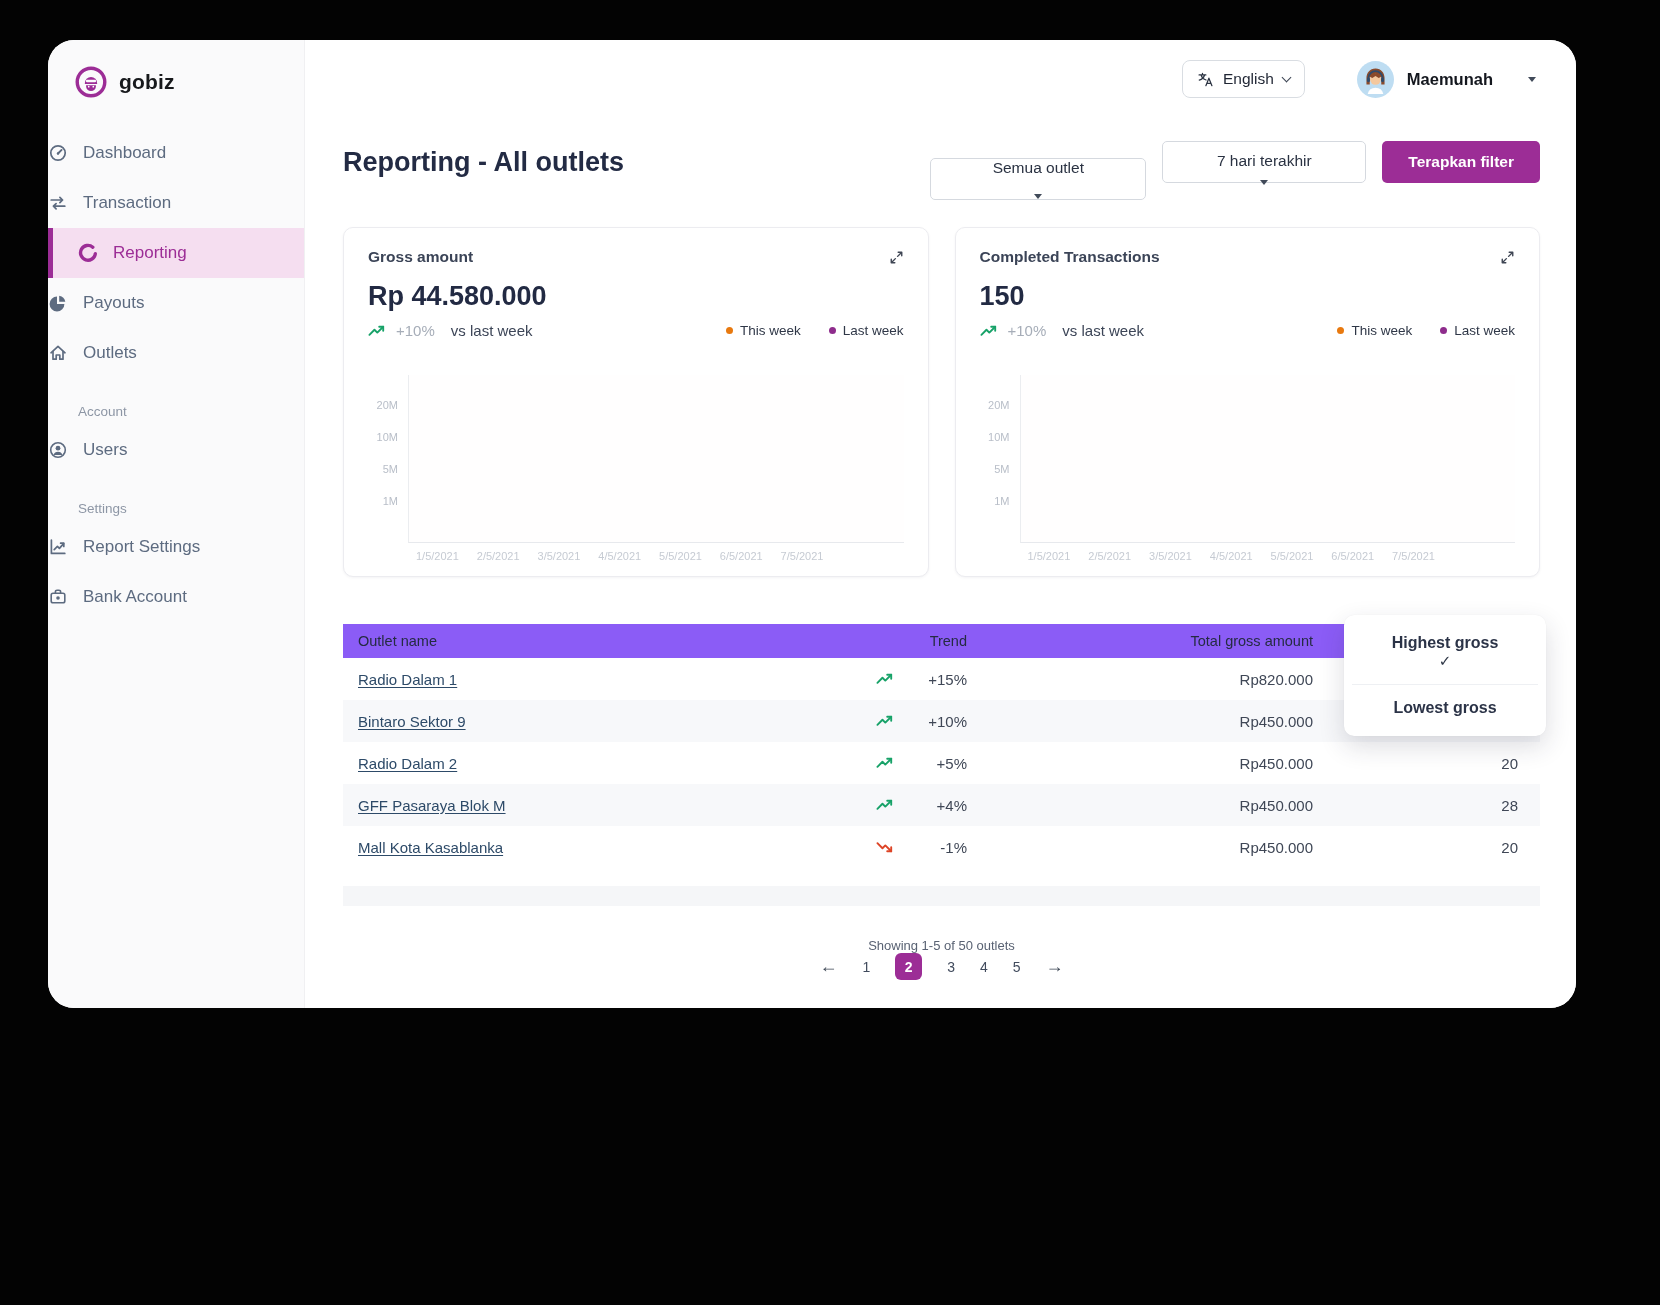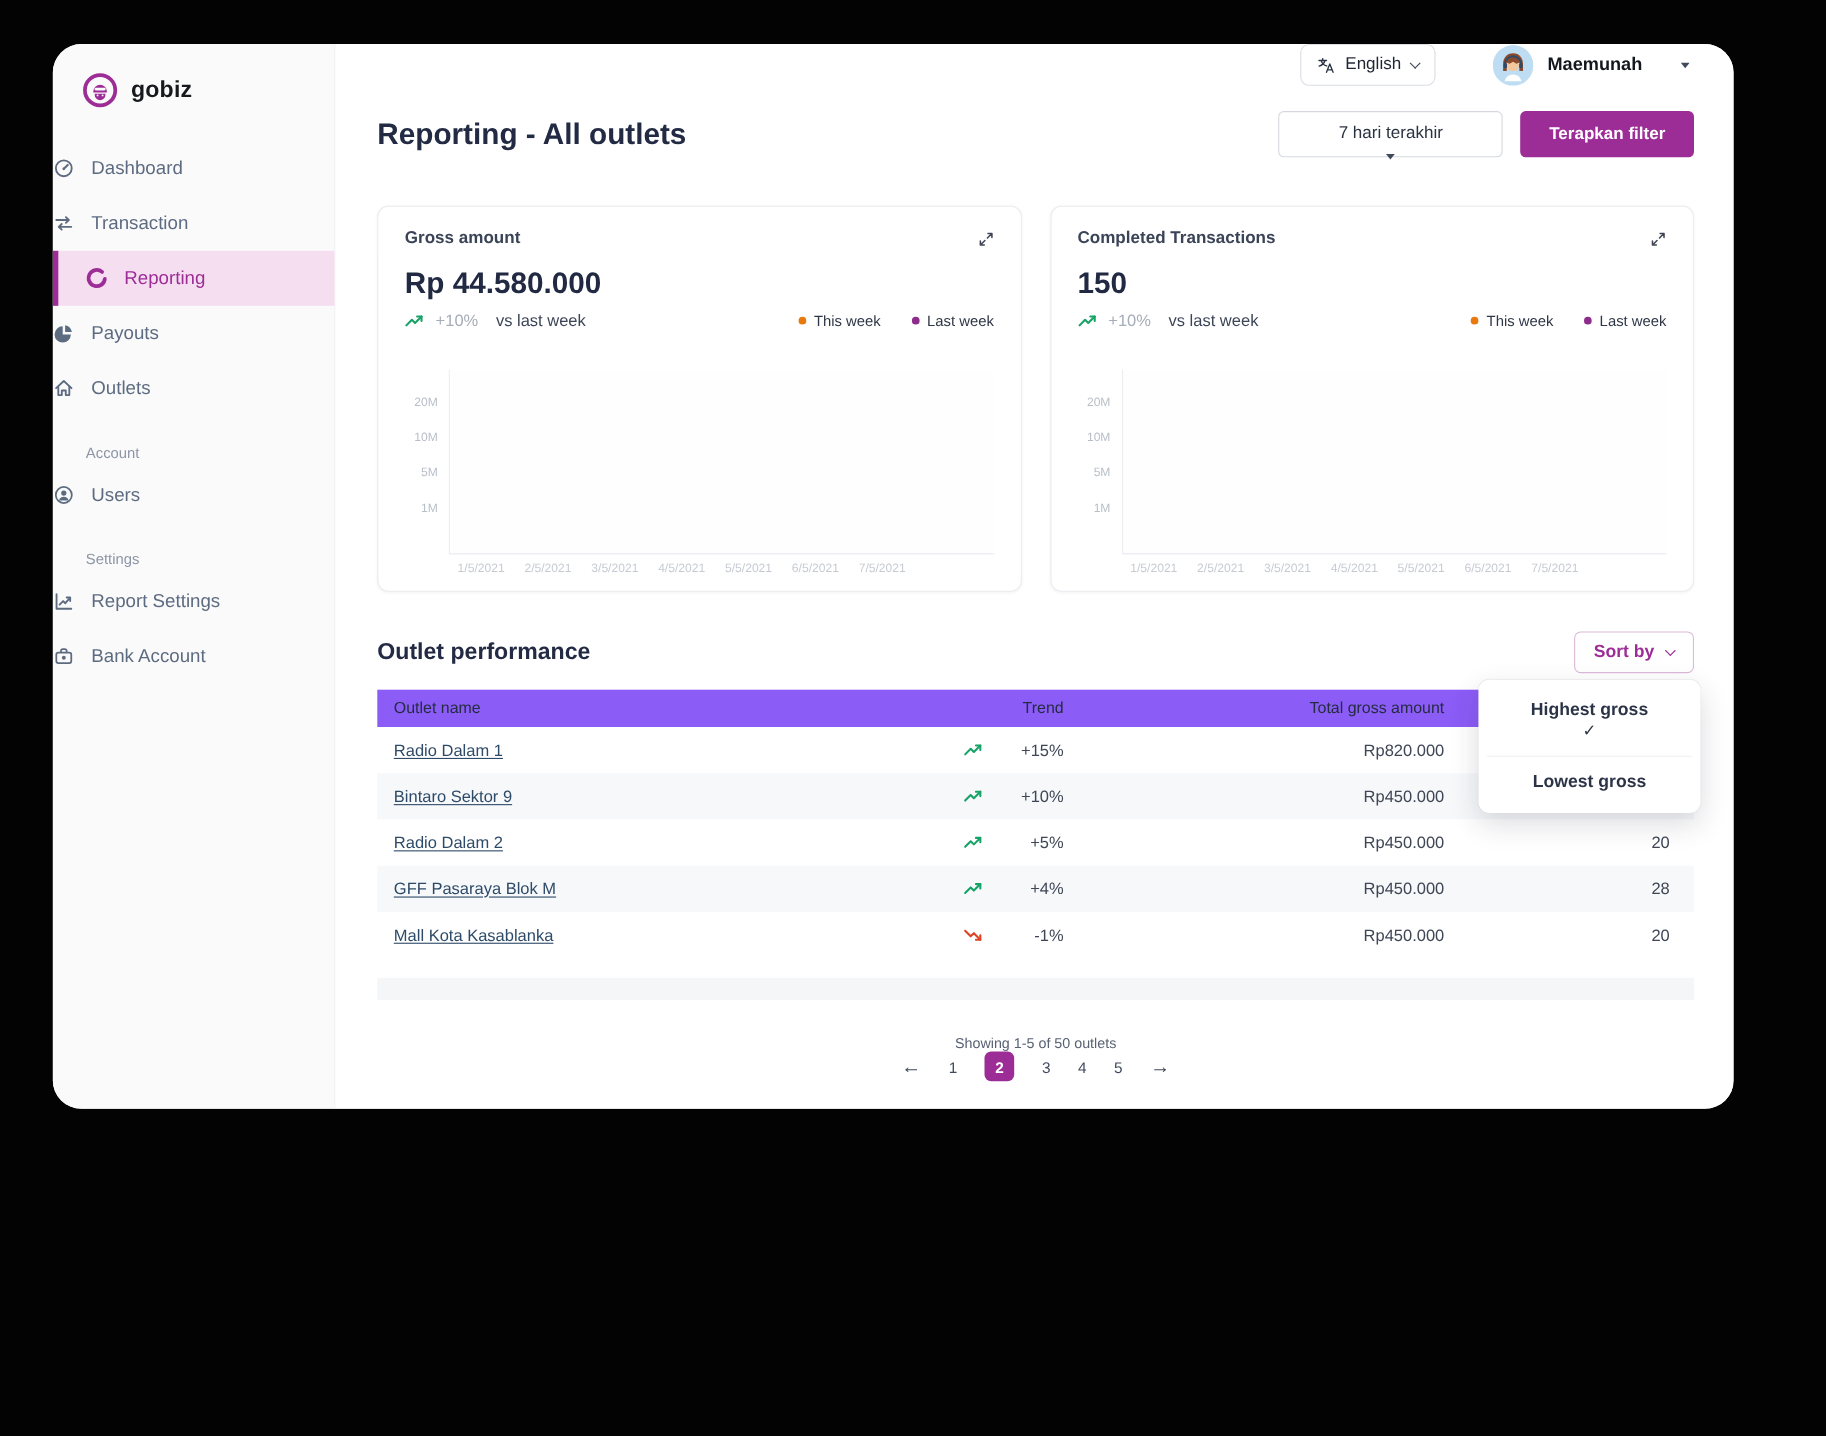--- a/index.html
+++ b/index.html
@@ -220,20 +220,24 @@
         <span class="uname">Maemunah</span>
         <i class="caret"></i>
       </div>
     </header>
 
     <div class="content">
 
       <div class="toolbar">
         <h1>Reporting - All outlets</h1>
         <div class="filters">
+          <button class="select outlet">
+            <span>Semua outlet</span>
+            <i class="caret"></i>
+          </button>
           <button class="select date">
             <svg viewBox="0 0 18 18" width="16" height="16" fill="none" stroke="#26304a" stroke-width="1.4" stroke-linejoin="round">
               <rect x="2.4" y="3.6" width="13.2" height="12" rx="1.6"></rect>
               <path d="M2.4 7.6 h13.2 M6 2 v3.2 M12 2 v3.2"></path>
             </svg>
             <span class="lbl">7 hari terakhir</span>
             <i class="caret"></i>
           </button>
           <button class="apply">Terapkan filter</button>
         </div>
@@ -336,27 +340,20 @@
             <span>3/5/2021</span>
             <span>4/5/2021</span>
             <span>5/5/2021</span>
             <span>6/5/2021</span>
             <span>7/5/2021</span>
           </div>
         </section>
       </div>
 
       <section class="outlet">
-        <div class="outlet-head">
-          <h2>Outlet performance</h2>
-          <button class="sortby">
-            <span>Sort by</span>
-            <i class="chev purple"></i>
-          </button>
-        </div>
 
         <div class="table-wrap">
           <div class="thead">
             <div class="c-name">Outlet name</div>
             <div class="c-trend">
                 <span>Trend</span>
               </div>
             <div class="c-gross">Total gross amount</div>
             <div class="c-count"></div>
           </div>

